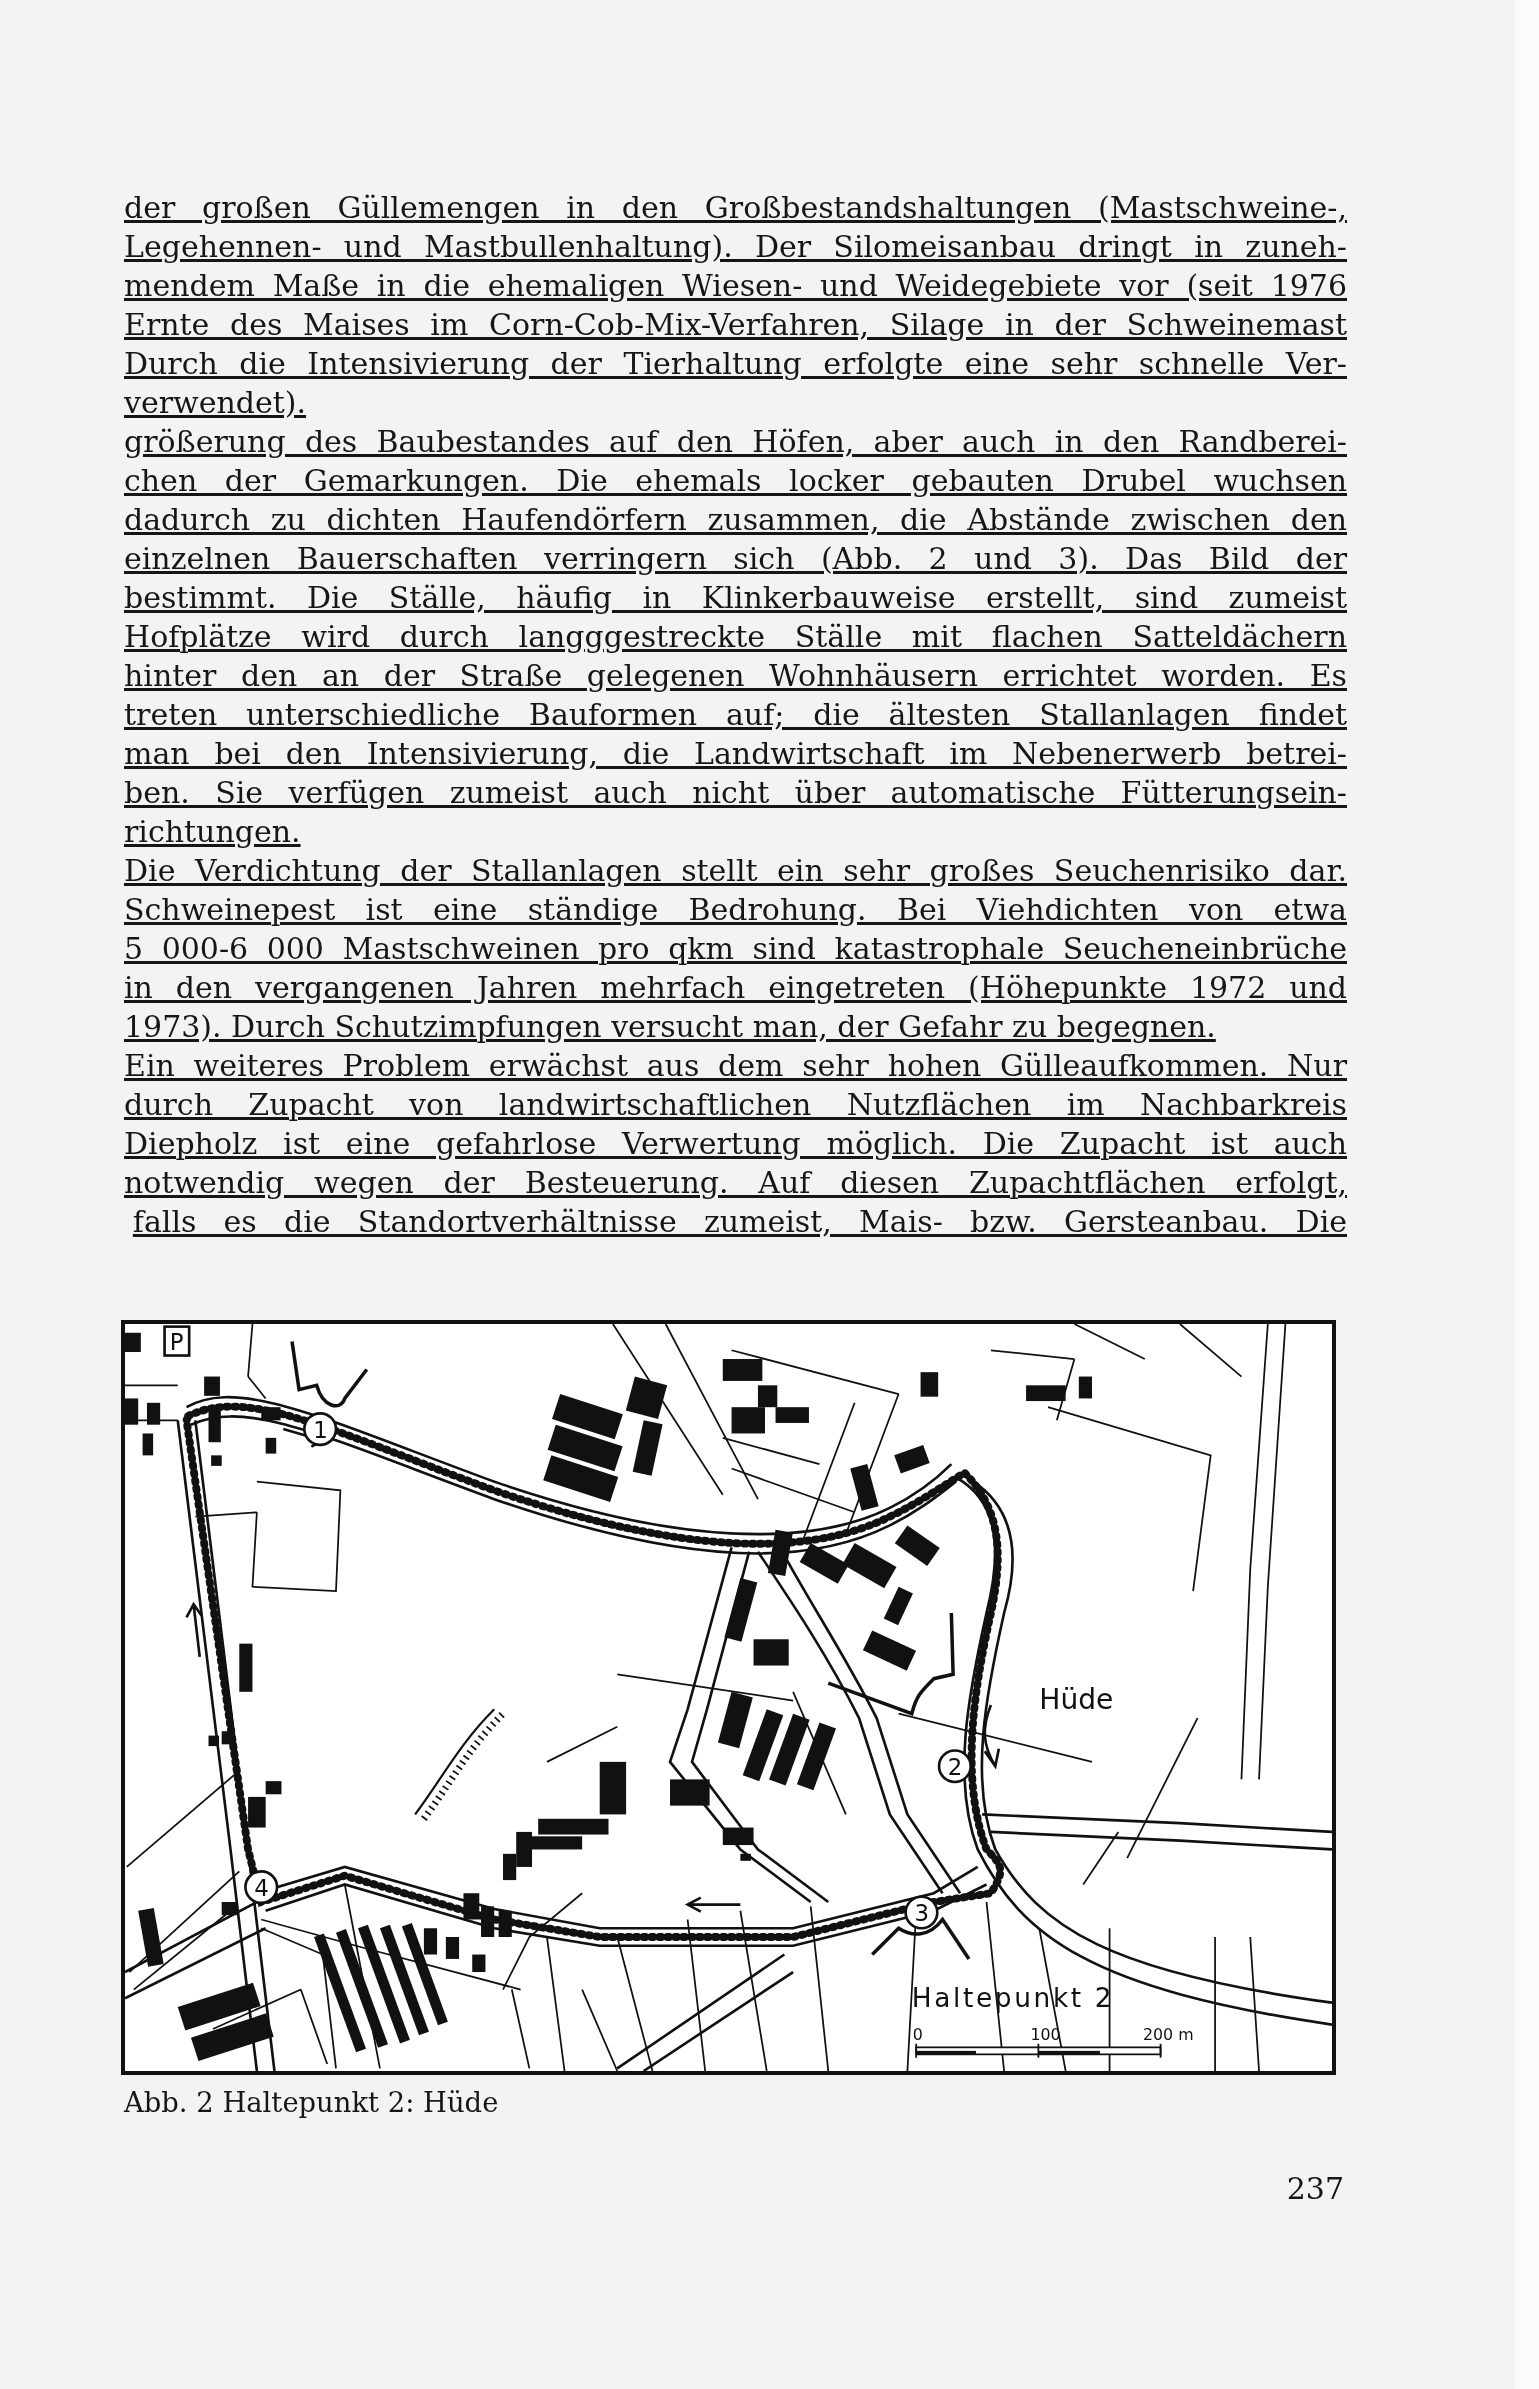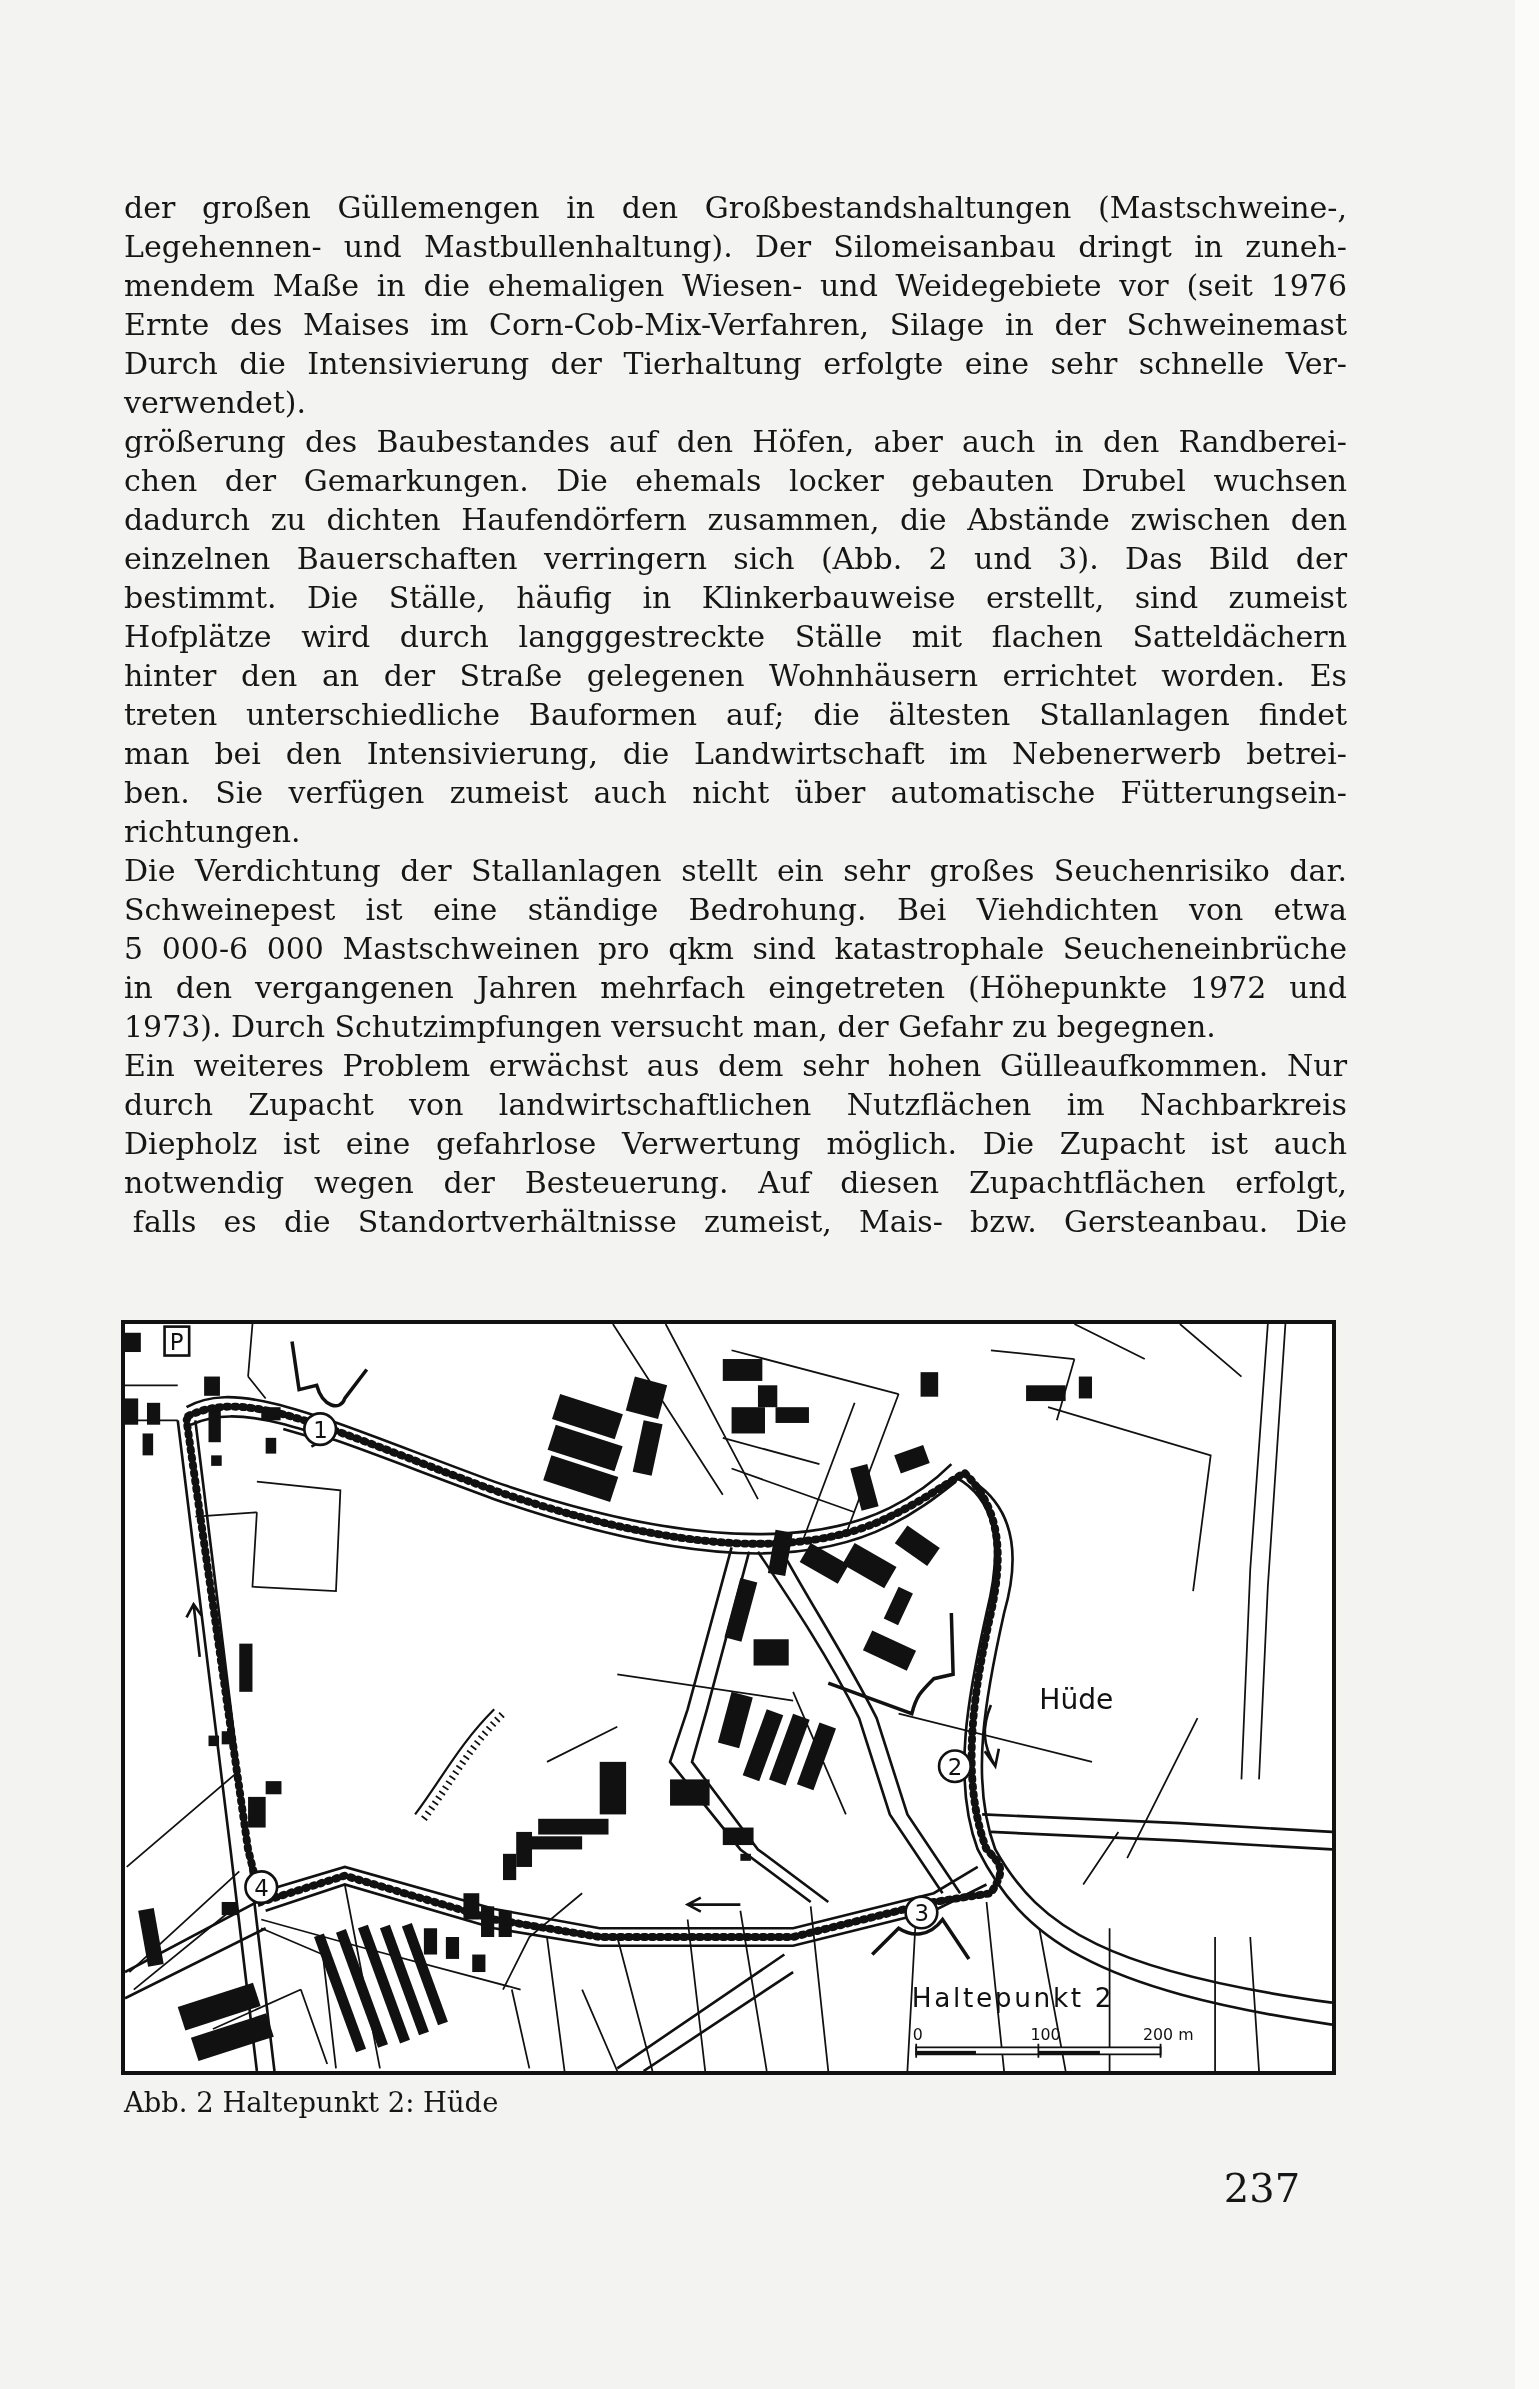--- a/index.html
+++ b/index.html
@@ -7,35 +7,35 @@
     width: 1540px; height: 2389px; position: relative; overflow: hidden;
     background: #f3f3f1;
     font-family: "DejaVu Serif", "Liberation Serif", serif;
     color: #161616;
   }
   .right-strip { position: absolute; left: 1515px; top: 0; width: 25px; height: 2389px; background: #fbfbfa; }
   .text-block {
     position: absolute; left: 124px; top: 188px; width: 1223px;
     font-size: 30px; line-height: 39px;
   }
-  .line { display: block; white-space: nowrap; text-align: justify; text-align-last: justify; height: 39px; }
+  .line { display: block; white-space: nowrap; text-align: justify; text-align-last: justify; height: 39px; text-decoration: underline; }
   .line.last { text-align-last: left; }
   .line.indent { padding-left: 8.8px; }
   .map-frame {
     position: absolute; left: 121px; top: 1320px; width: 1215px; height: 755px;
     border: 4.4px solid #111; box-sizing: border-box; background: #fff; overflow: hidden;
   }
   .map-frame svg { position: absolute; left: 0; top: 0; width: 100%; height: 100%; }
   .caption {
     position: absolute; left: 124px; top: 2085px;
     font-size: 27.4px; line-height: 35px;
   }
   .page-number {
-    position: absolute; left: 1222px; top: 2170px; width: 80px; text-align: center;
-    font-size: 40px; line-height: 37px;
+    position: absolute; left: 1264px; top: 2170px; width: 80px; text-align: right;
+    font-size: 30px; line-height: 37px;
   }
   .map-label { font-family: "DejaVu Sans", "Liberation Sans", sans-serif; fill: #111; }
 </style>
 </head>
 <body>
 
 <div class="right-strip"></div>
 
 <div class="text-block">
   <span class="line">der großen Güllemengen in den Großbestandshaltungen (Mastschweine-,</span>

